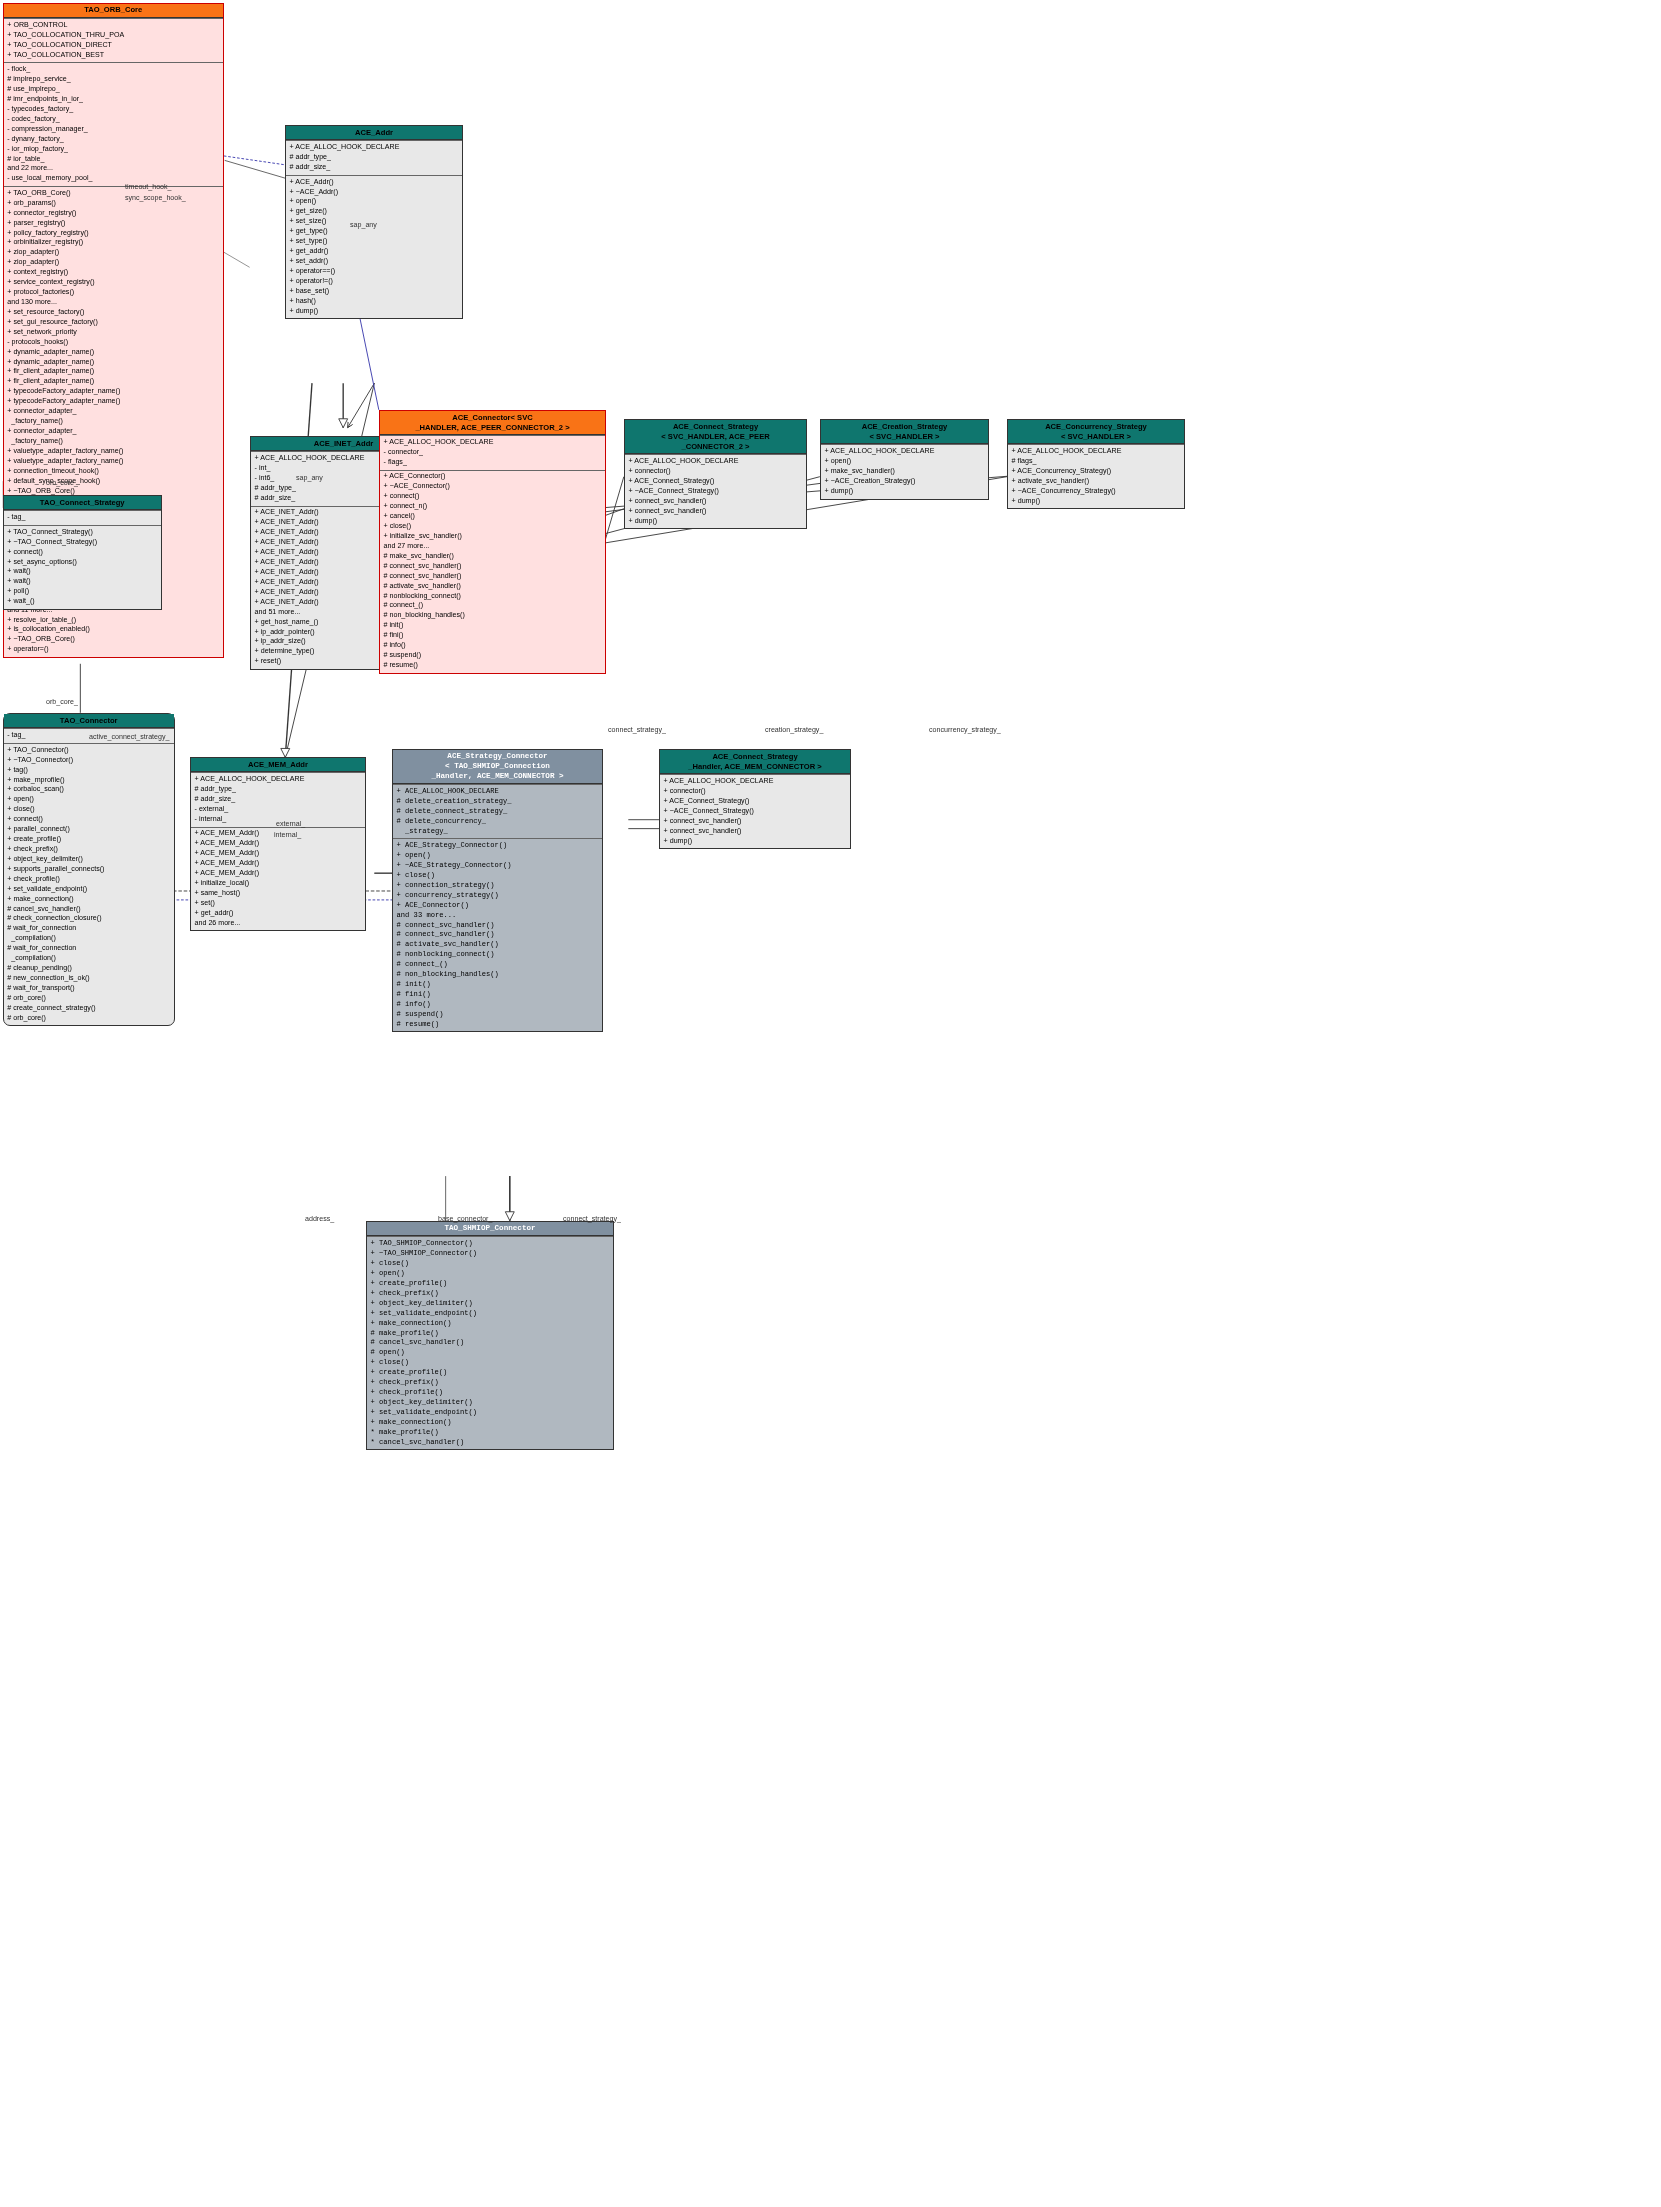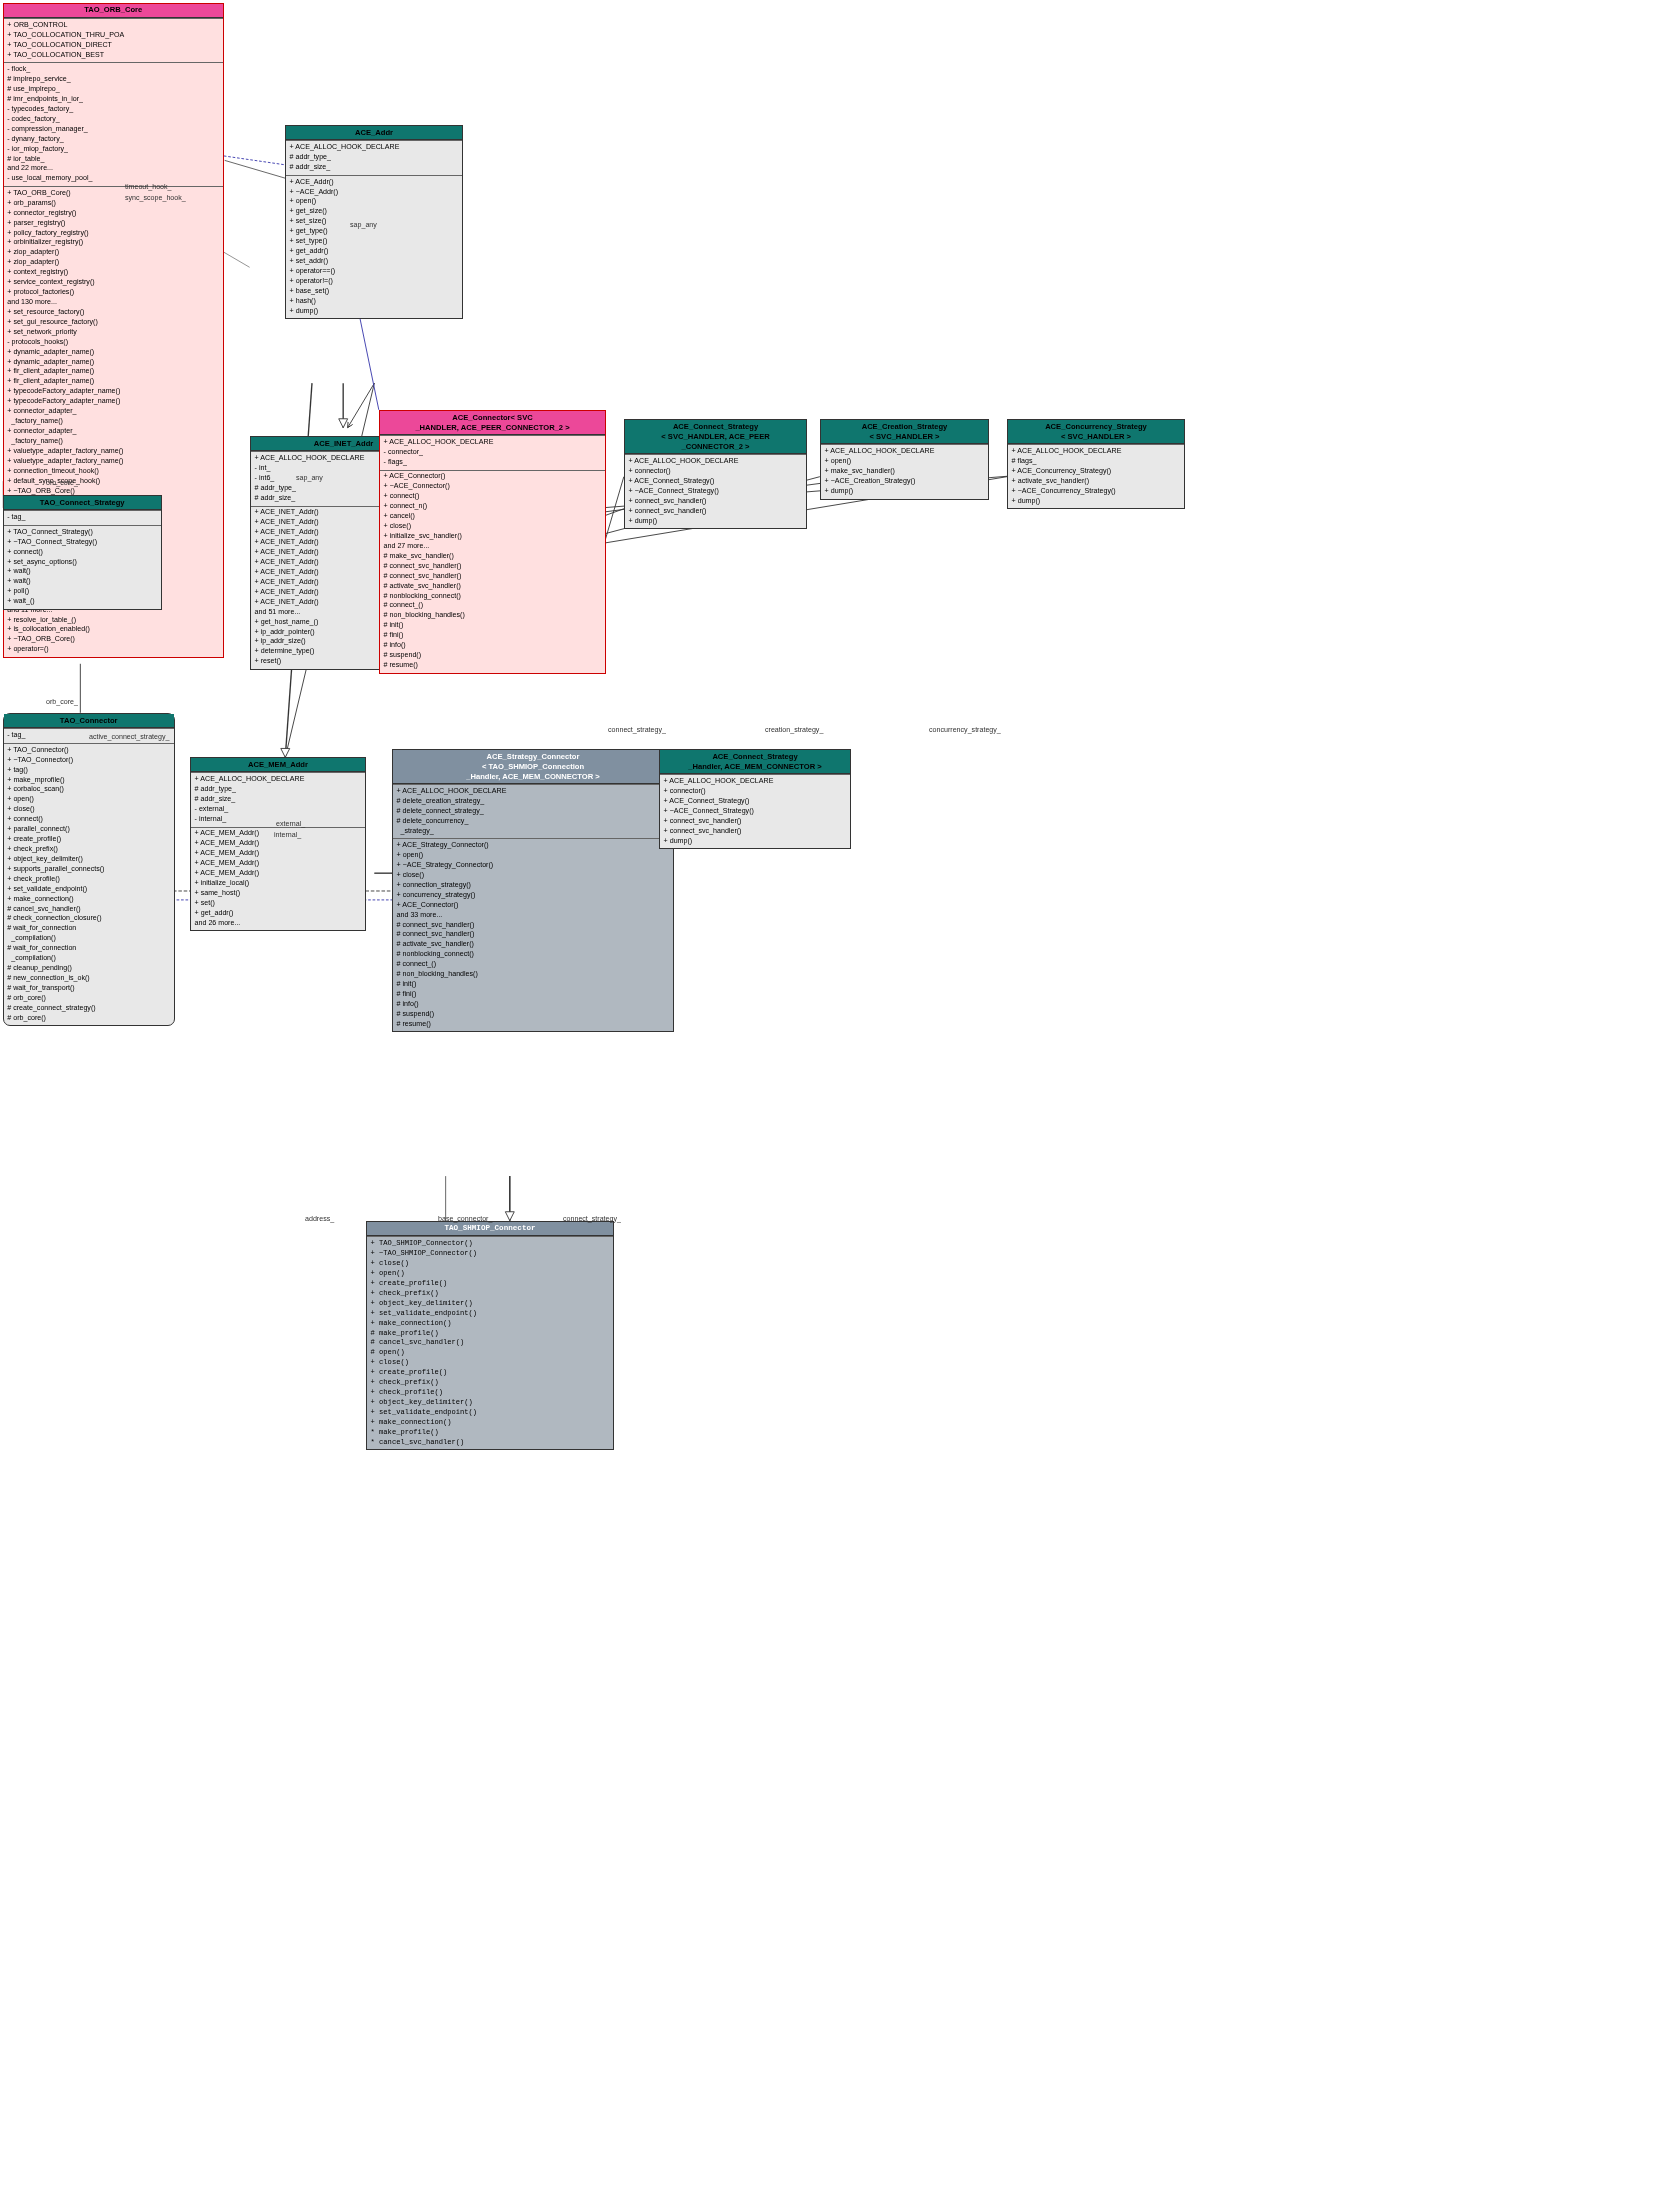--- a/index.html
+++ b/index.html
@@ -34,21 +34,21 @@
     .uml-title {
       background: #0f766e;
       border-bottom: 0.9px solid #333;
       padding: 1.8px 3.6px;
       text-align: center;
       font-weight: bold;
       font-size: 7.6px;
       line-height: 1.3;
     }
     .uml-box.red-border .uml-title {
-      background: #ec4899;
+      background: #f97316;
     }
     .uml-box.dark-bg .uml-title {
       background: #8090a0;
       color: #fff;
     }
     .uml-section {
       padding: 1.8px 3.6px;
       border-top: 0.9px solid #666;
       line-height: 1.4;
     }
@@ -413,21 +413,21 @@
       <span class="uml-item">+ ACE_MEM_Addr()</span>
       <span class="uml-item">+ ACE_MEM_Addr()</span>
       <span class="uml-item">+ initialize_local()</span>
       <span class="uml-item">+ same_host()</span>
       <span class="uml-item">+ set()</span>
       <span class="uml-item">+ get_addr()</span>
       <span class="uml-item">and 26 more...</span>
     </div>
   </div>
 
-  <div class="uml-box dark-bg" style="left:392px;top:749px;width:282px;">
+  <div class="uml-box dark-bg" style="left:392px;top:749px;width:211px;font-family:Liberation Mono, monospace;">
     <div class="uml-title">ACE_Strategy_Connector<br>&lt; TAO_SHMIOP_Connection<br>_Handler, ACE_MEM_CONNECTOR &gt;</div>
     <div class="uml-section">
       <span class="uml-item">+ ACE_ALLOC_HOOK_DECLARE</span>
       <span class="uml-item"># delete_creation_strategy_</span>
       <span class="uml-item"># delete_connect_strategy_</span>
       <span class="uml-item"># delete_concurrency_</span>
       <span class="uml-item">&nbsp;&nbsp;_strategy_</span>
     </div>
     <div class="uml-section">
       <span class="uml-item">+ ACE_Strategy_Connector()</span>

